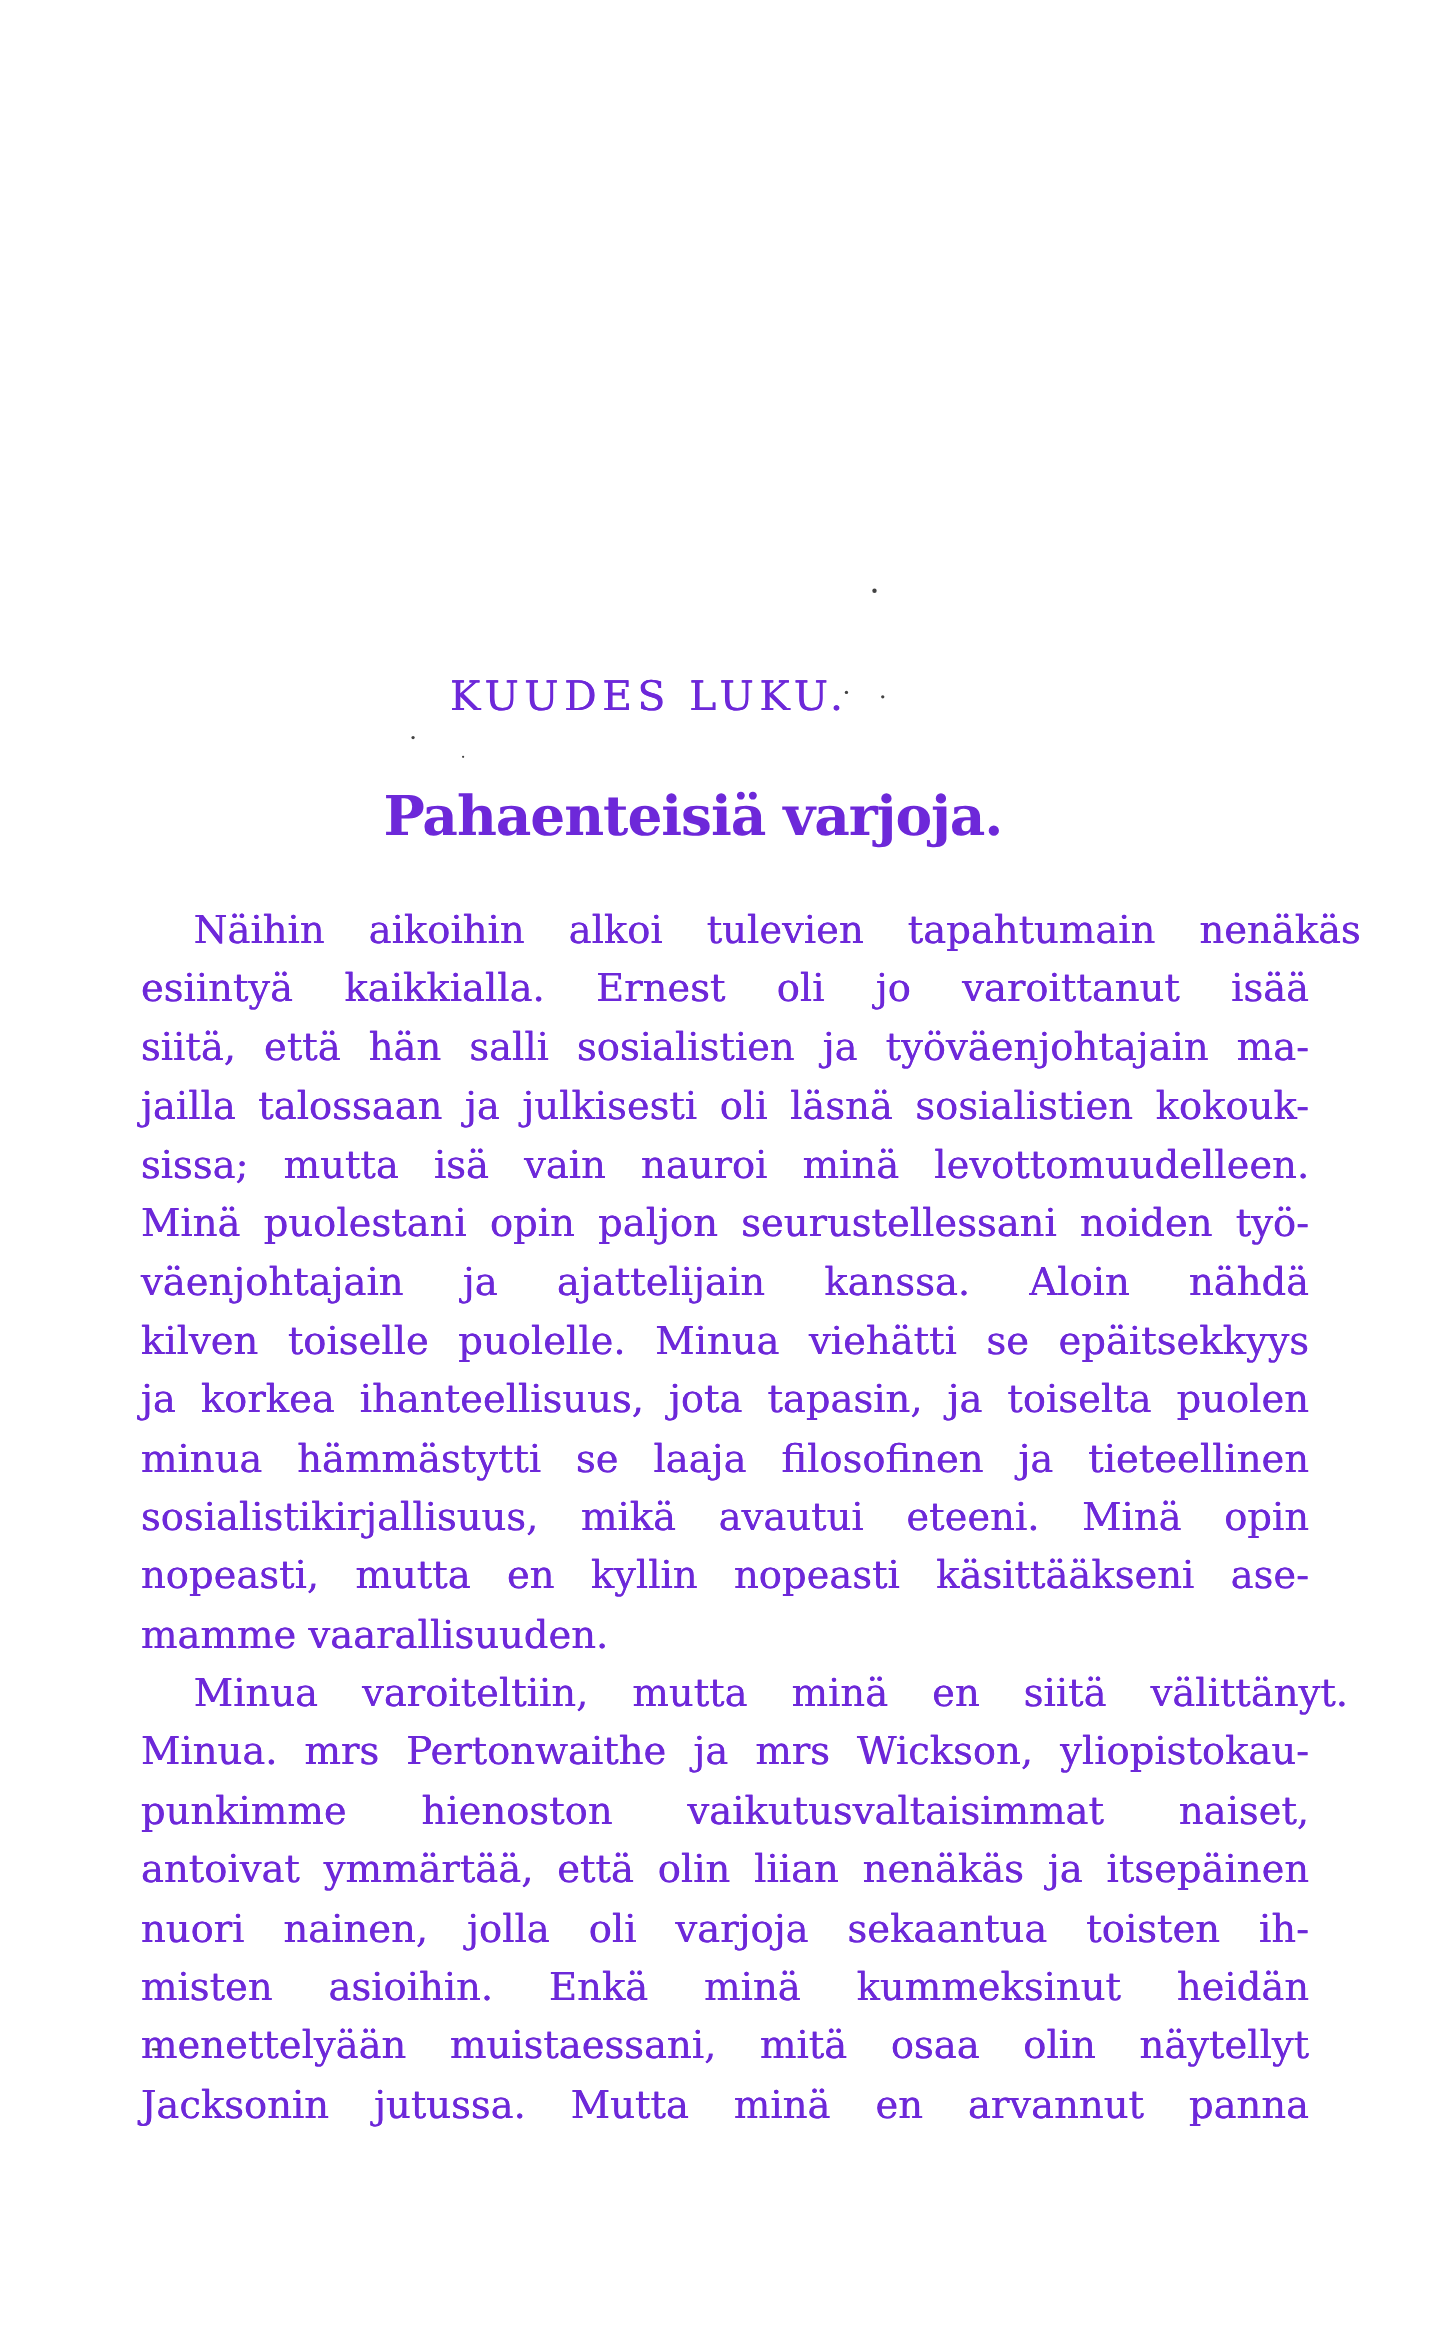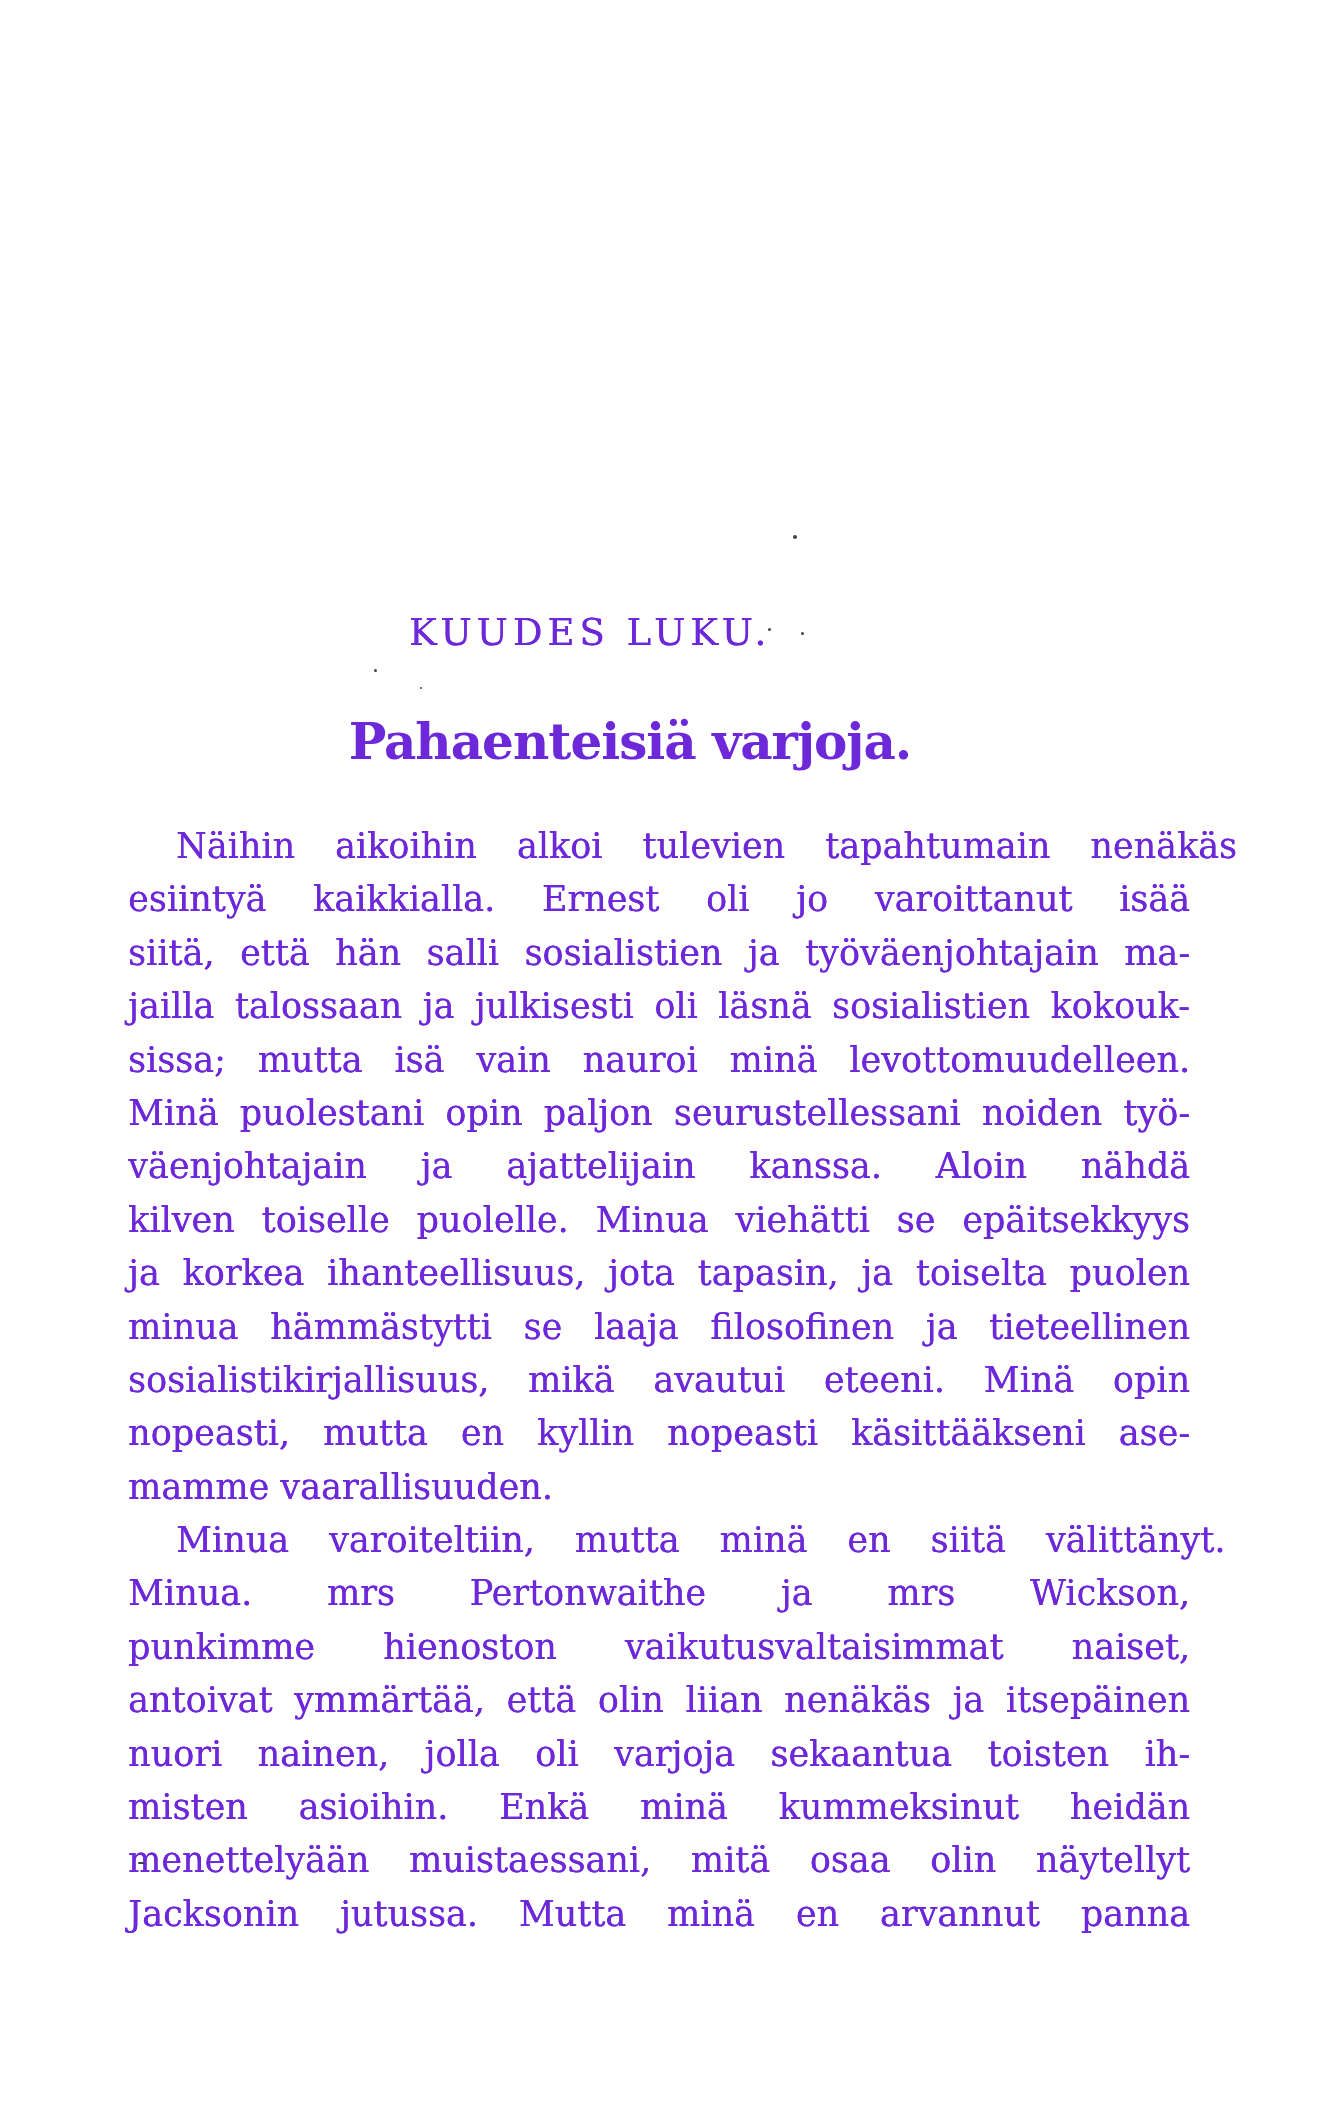--- a/index.html
+++ b/index.html
@@ -197,20 +197,21 @@
         <span>siitä</span>
         <span>välittänyt.</span>
       </div>
       <div class="line justify">
         <span>Minua.</span>
         <span>mrs</span>
         <span>Pertonwaithe</span>
         <span>ja</span>
         <span>mrs</span>
         <span>Wickson,</span>
+        <span>yliopistokau-</span>
       </div>
       <div class="line justify">
         <span>punkimme</span>
         <span>hienoston</span>
         <span>vaikutusvaltaisimmat</span>
         <span>naiset,</span>
       </div>
       <div class="line justify">
         <span>antoivat</span>
         <span>ymmärtää,</span>

